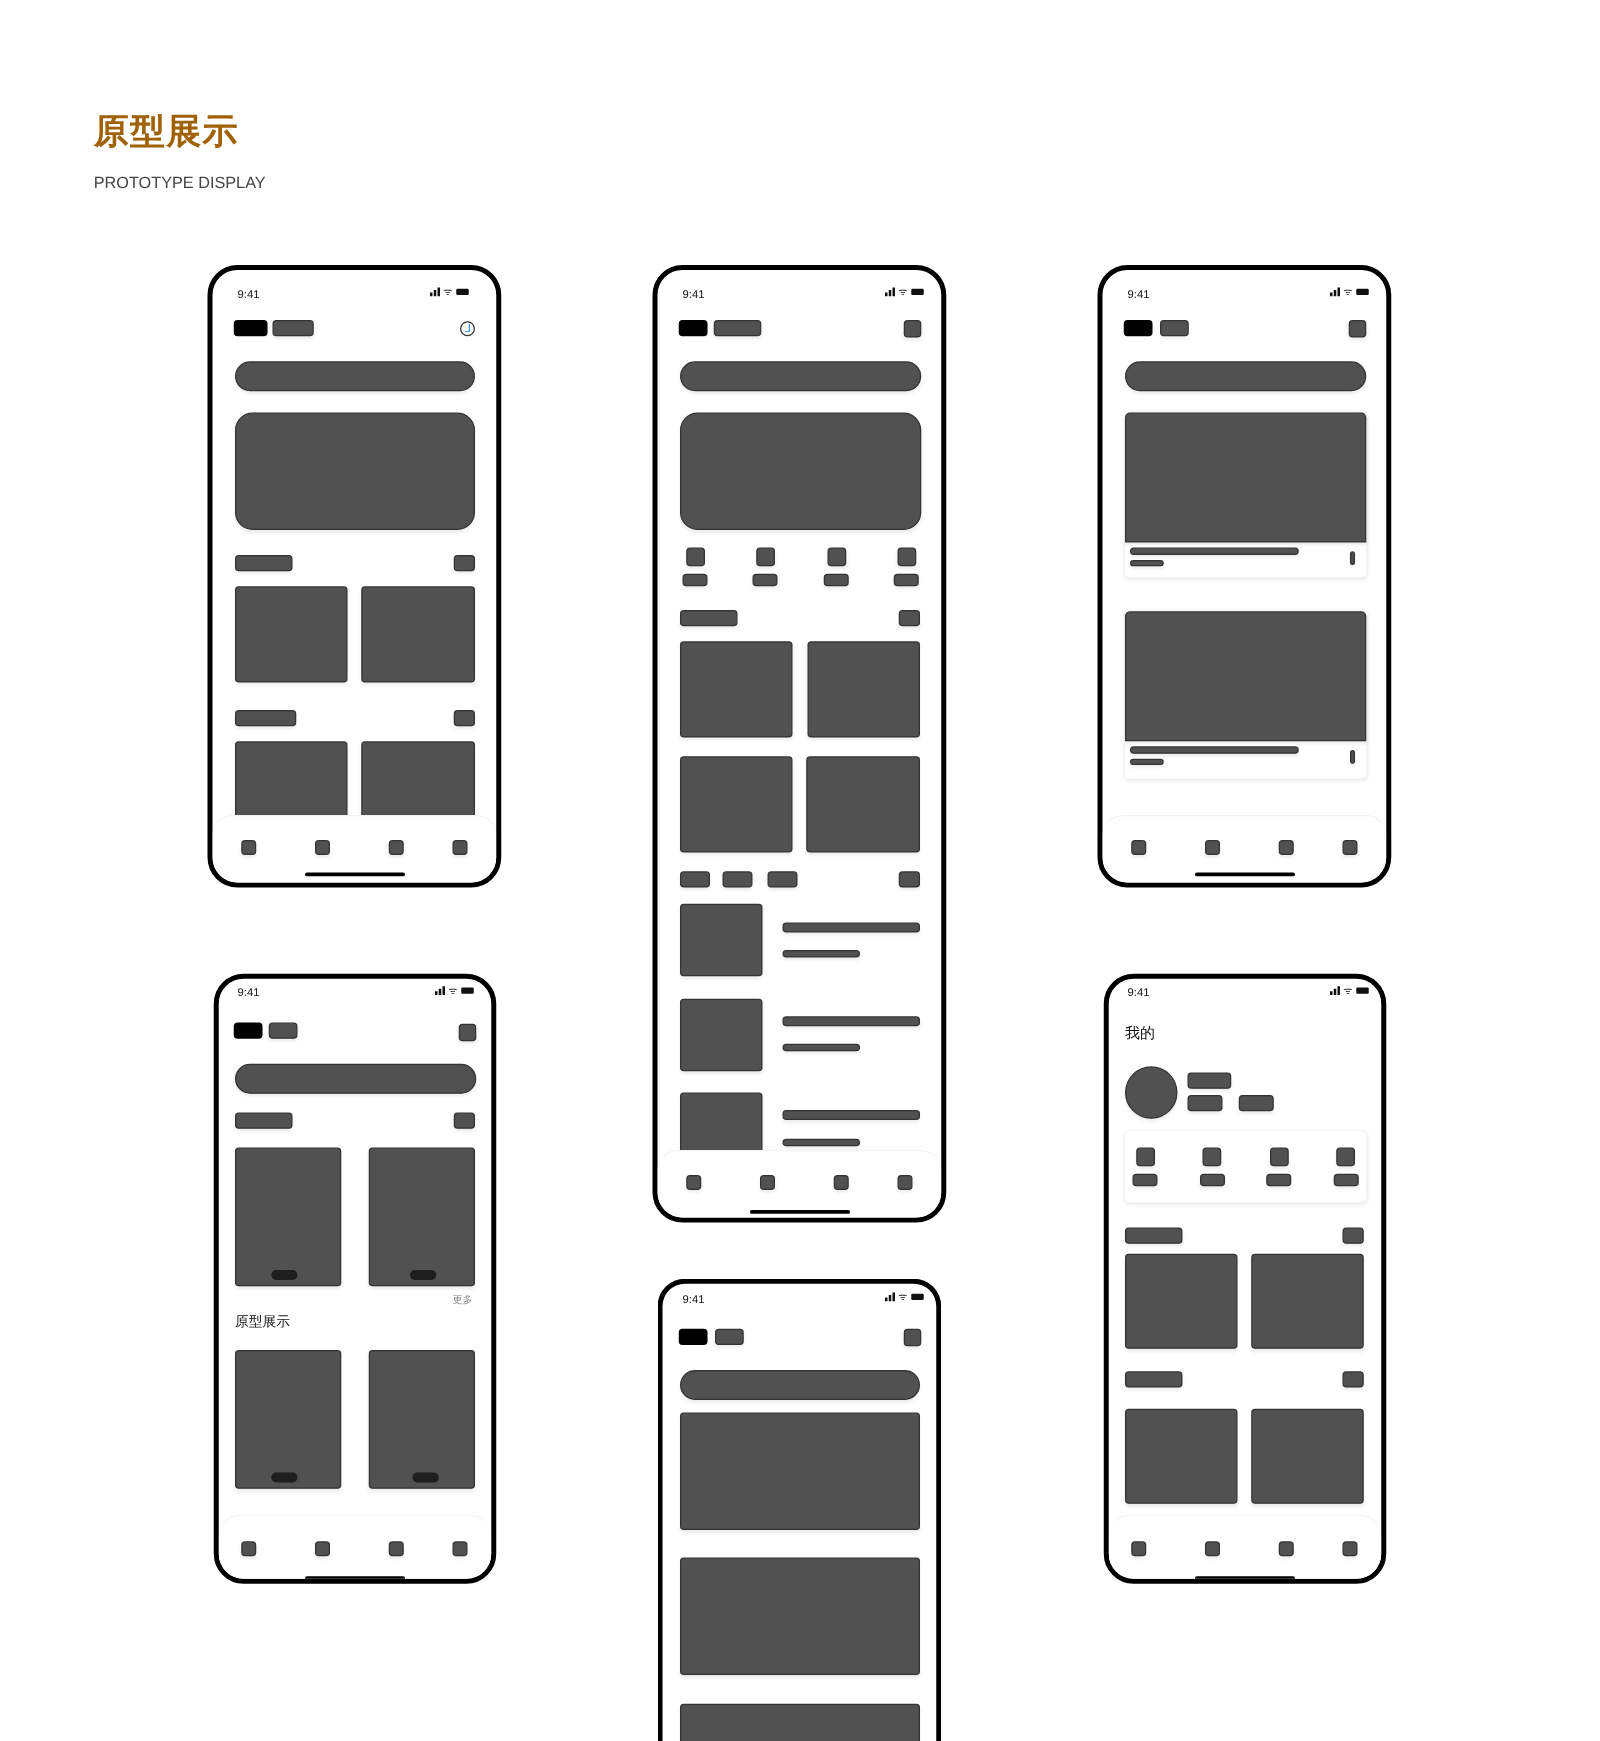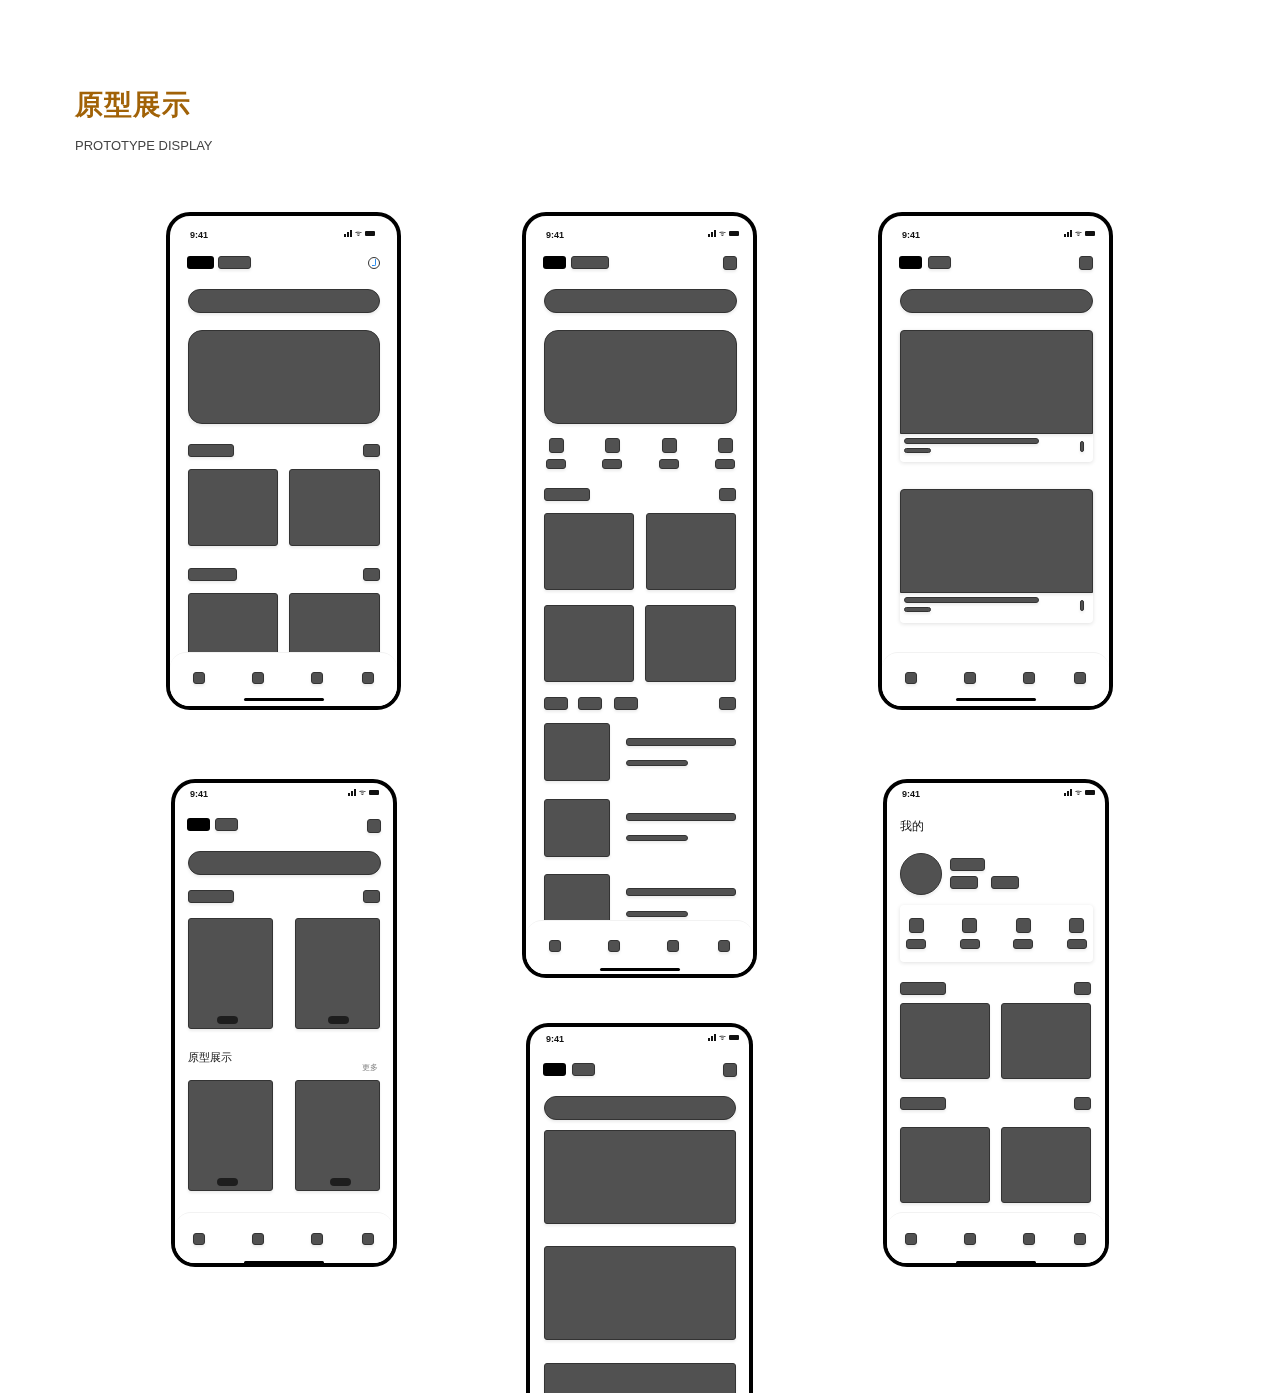--- a/index.html
+++ b/index.html
@@ -3,21 +3,21 @@
 <meta charset="utf-8">
 <style>
 *{box-sizing:border-box;margin:0;padding:0}
 body{width:1280px;height:1393px;background:#fff;position:relative;overflow:hidden;font-family:"Liberation Sans","DejaVu Sans",sans-serif}
 .title{position:absolute;left:75px;top:86px;font-size:28px;font-weight:bold;color:#a16207;font-family:"DejaVu Sans",sans-serif;letter-spacing:1px}
 .subtitle{position:absolute;left:75px;top:138px;font-size:13px;color:#444}
 .phone{position:absolute;border:4px solid #000;border-radius:24px;background:#fff;overflow:hidden}
 .phone .el{position:absolute}
 .b{background:#515151;border:1px solid #333;border-radius:3px;box-shadow:0 2px 3px rgba(0,0,0,.08)}
 .blk{background:#000;border-radius:3px}
-.time{position:absolute;font-size:9px;font-weight:bold;color:#111}
+.time{position:absolute;font-size:9px;font-weight:normal;color:#111}
 .status{position:absolute;display:flex;gap:3px;align-items:center}
 .sig{display:flex;align-items:flex-end;gap:1px;height:7px}
 .sig i{display:block;width:2px;background:#111}
 .bat{width:10px;height:5px;background:#111;border-radius:1px}
 .wifi{font-size:8px;color:#111;line-height:7px}
 .pill{border-radius:14px}
 .home{position:absolute;height:3px;width:80px;background:#000;border-radius:2px}
 .tabbar{position:absolute;left:0;right:0;height:58px;background:#fff;border-top:1px solid #f2f2f2;border-radius:16px 16px 0 0}
 .tab{position:absolute;width:12px;height:12px}
 .card{position:absolute;background:#fff;border-radius:4px;box-shadow:0 1px 4px rgba(0,0,0,.12)}
@@ -165,21 +165,21 @@
   <div class="el b" style="left:40px;top:35px;width:23px;height:13px"></div>
   <div class="el b" style="left:192px;top:36px;width:14px;height:14px"></div>
   <div class="el b pill" style="left:13px;top:68px;width:193px;height:24px"></div>
   <div class="el b" style="left:13px;top:107px;width:46px;height:13px"></div>
   <div class="el b" style="left:188px;top:107px;width:17px;height:13px"></div>
   <div class="el b" style="left:13px;top:135px;width:85px;height:111px"></div>
   <div class="dark" style="left:42px;top:233px;width:21px;height:8px"></div>
   <div class="el b" style="left:120px;top:135px;width:85px;height:111px"></div>
   <div class="dark" style="left:153px;top:233px;width:21px;height:8px"></div>
   <div class="txt" style="left:13px;top:267px;font-size:11px">原型展示</div>
-  <div class="txt" style="left:187px;top:279px;font-size:8px;color:#888">更多</div>
+  <div class="txt" style="left:187px;top:251px;font-size:8px;color:#888">更多</div>
   <div class="el b" style="left:13px;top:297px;width:85px;height:111px"></div>
   <div class="dark" style="left:42px;top:395px;width:21px;height:8px"></div>
   <div class="el b" style="left:120px;top:297px;width:85px;height:111px"></div>
   <div class="dark" style="left:155px;top:395px;width:21px;height:8px"></div>
   <div class="tabbar" style="top:429px"></div>
   <div class="el b tab" style="left:18px;top:450px"></div>
   <div class="el b tab" style="left:77px;top:450px"></div>
   <div class="el b tab" style="left:136px;top:450px"></div>
   <div class="el b tab" style="left:187px;top:450px"></div>
   <div class="home" style="left:69px;top:478px"></div>

